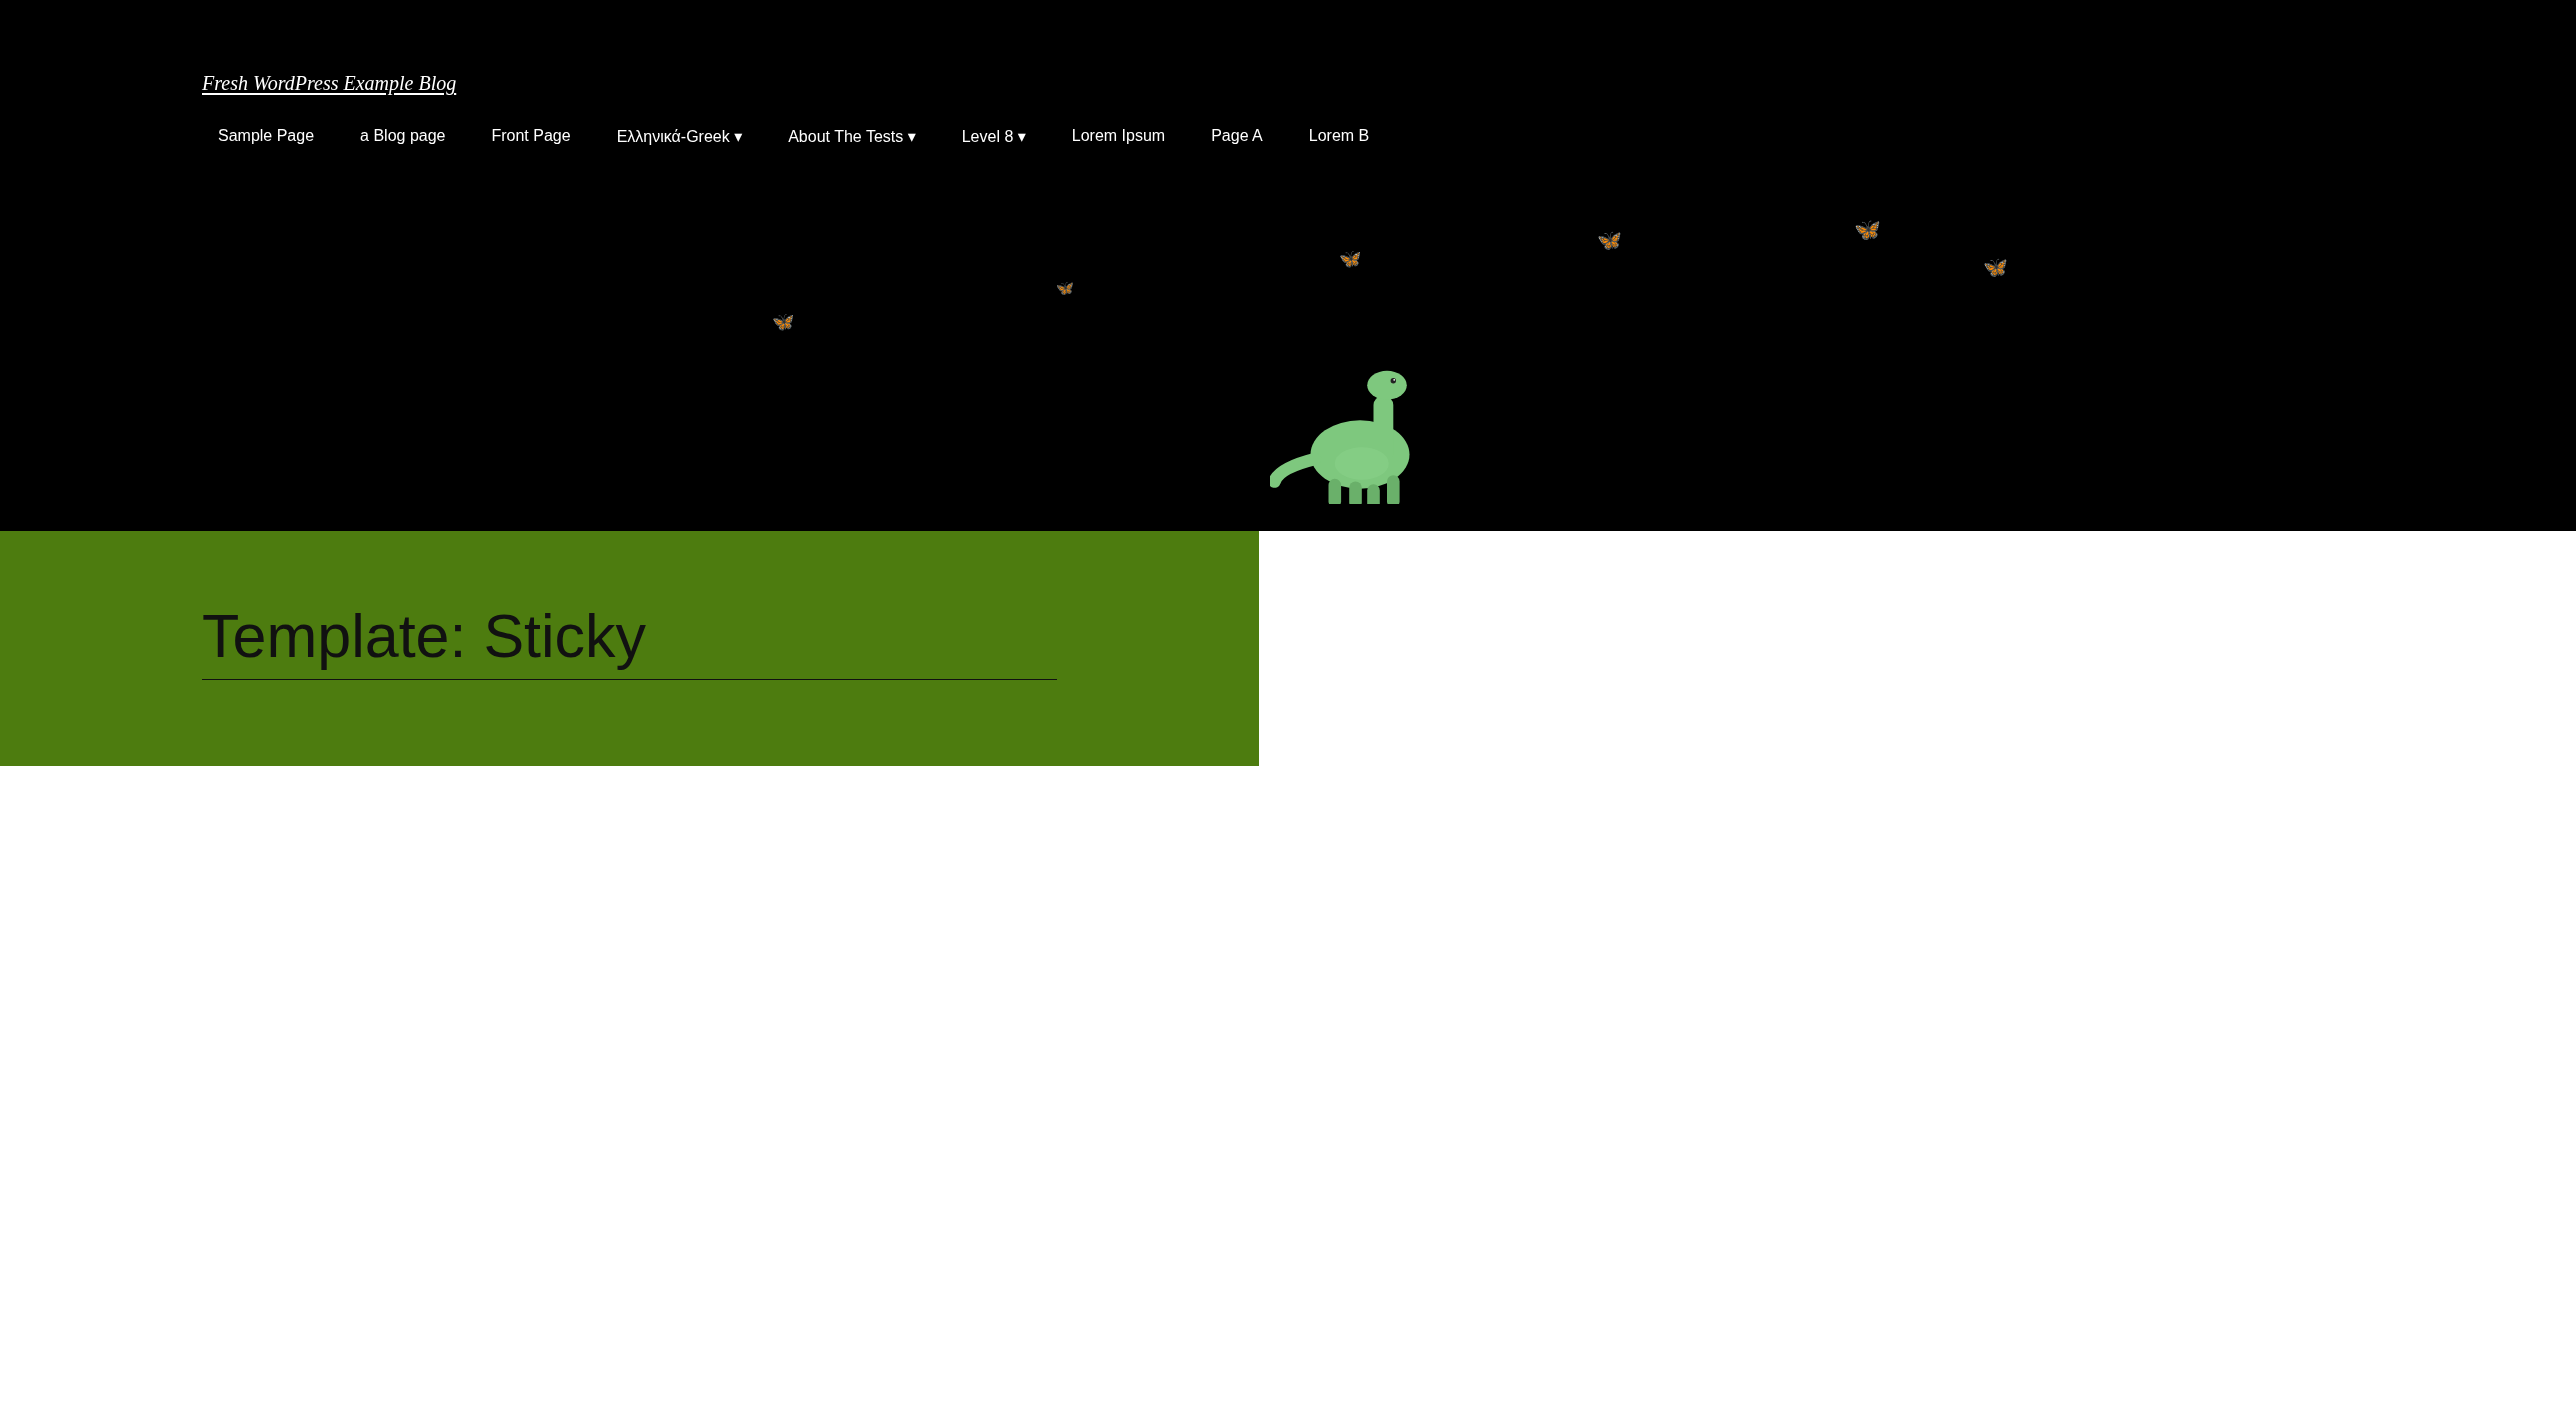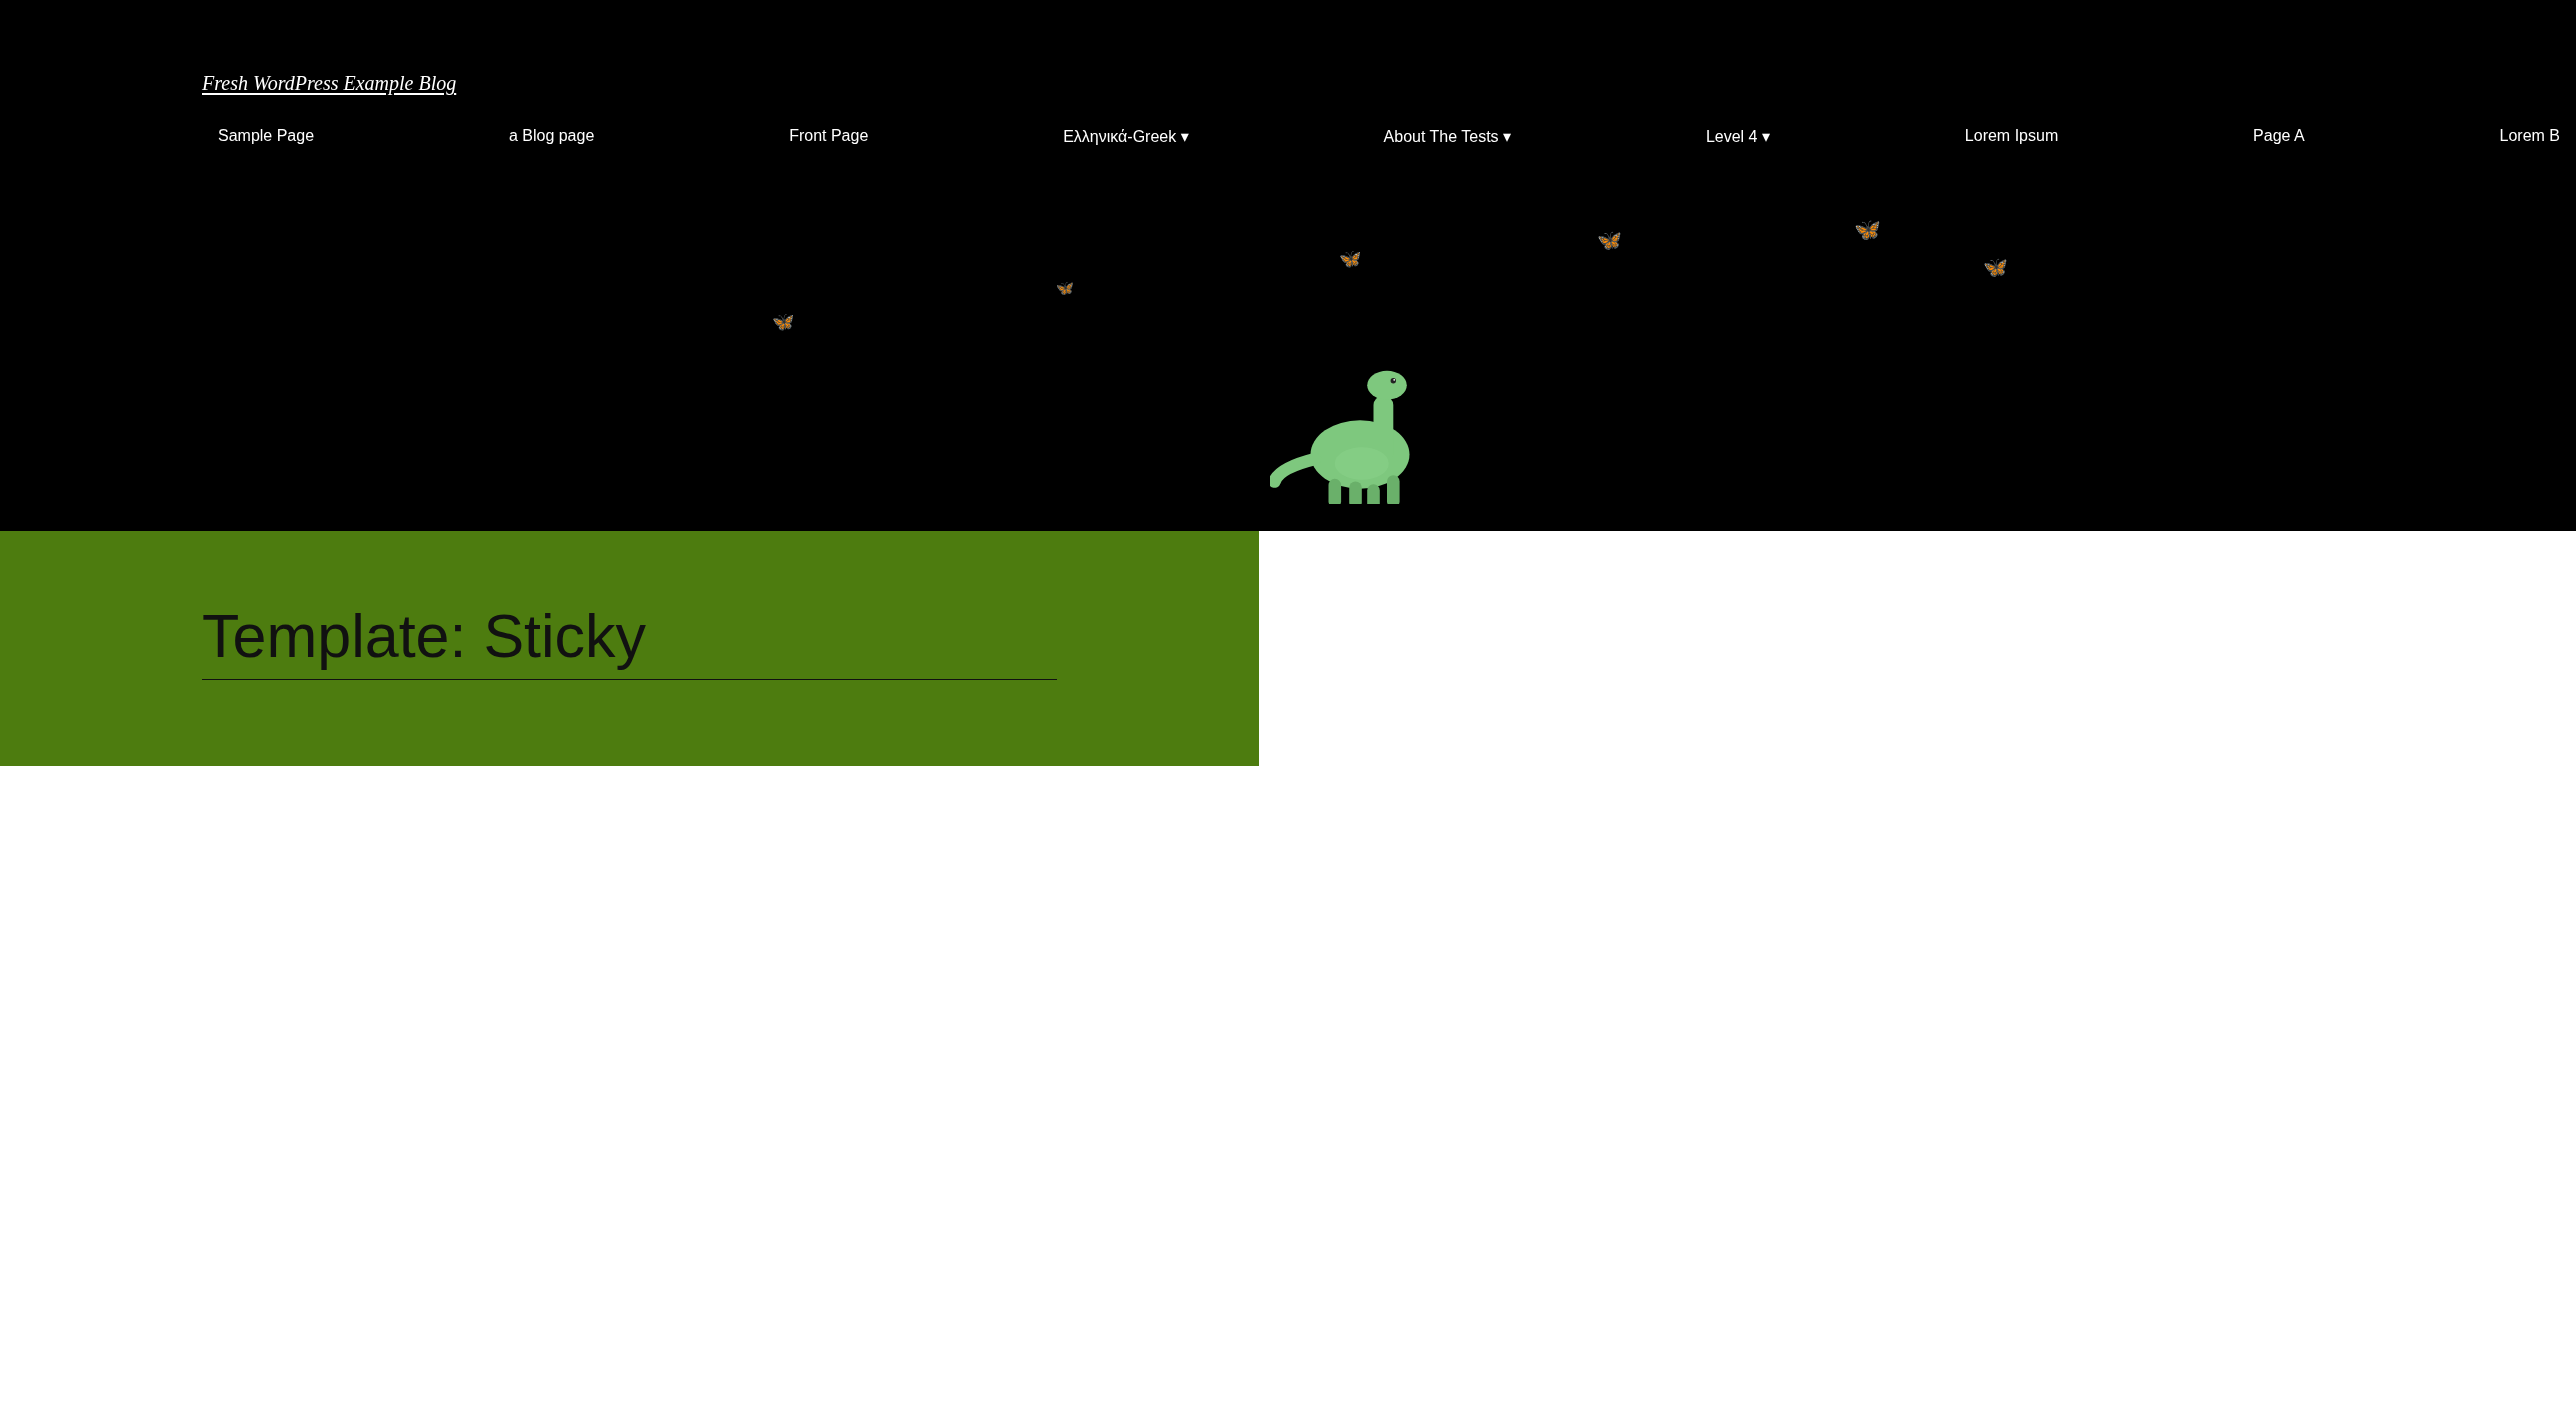--- a/index.html
+++ b/index.html
@@ -36,22 +36,21 @@
 
     
     nav {
       padding: 25px 0 0 202px;
     }
 
     nav ul {
       list-style: none;
       display: flex;
       flex-wrap: wrap;
-      gap: 0;
-      justify-content: space-between;
+      gap: 14px;
     }
 
     nav ul li {
       position: relative;
     }
 
     nav ul li a {
       color: #fff;
       text-decoration: none;
       font-family: Arial, Helvetica, sans-serif;
@@ -140,21 +139,21 @@
       <li>
         <a href="#">Front Page</a>
       </li>
       <li>
         <a href="#">Ελληνικά-Greek ▾</a>
       </li>
       <li>
         <a href="#">About The Tests ▾</a>
       </li>
       <li>
-        <a href="#">Level 4 ▾</a>
+        <a href="#">Level 8 ▾</a>
       </li>
       <li>
         <a href="#">Lorem Ipsum</a>
       </li>
       <li>
         <a href="#">Page A</a>
       </li>
       <li>
         <a href="#">Lorem B</a>
       </li>

